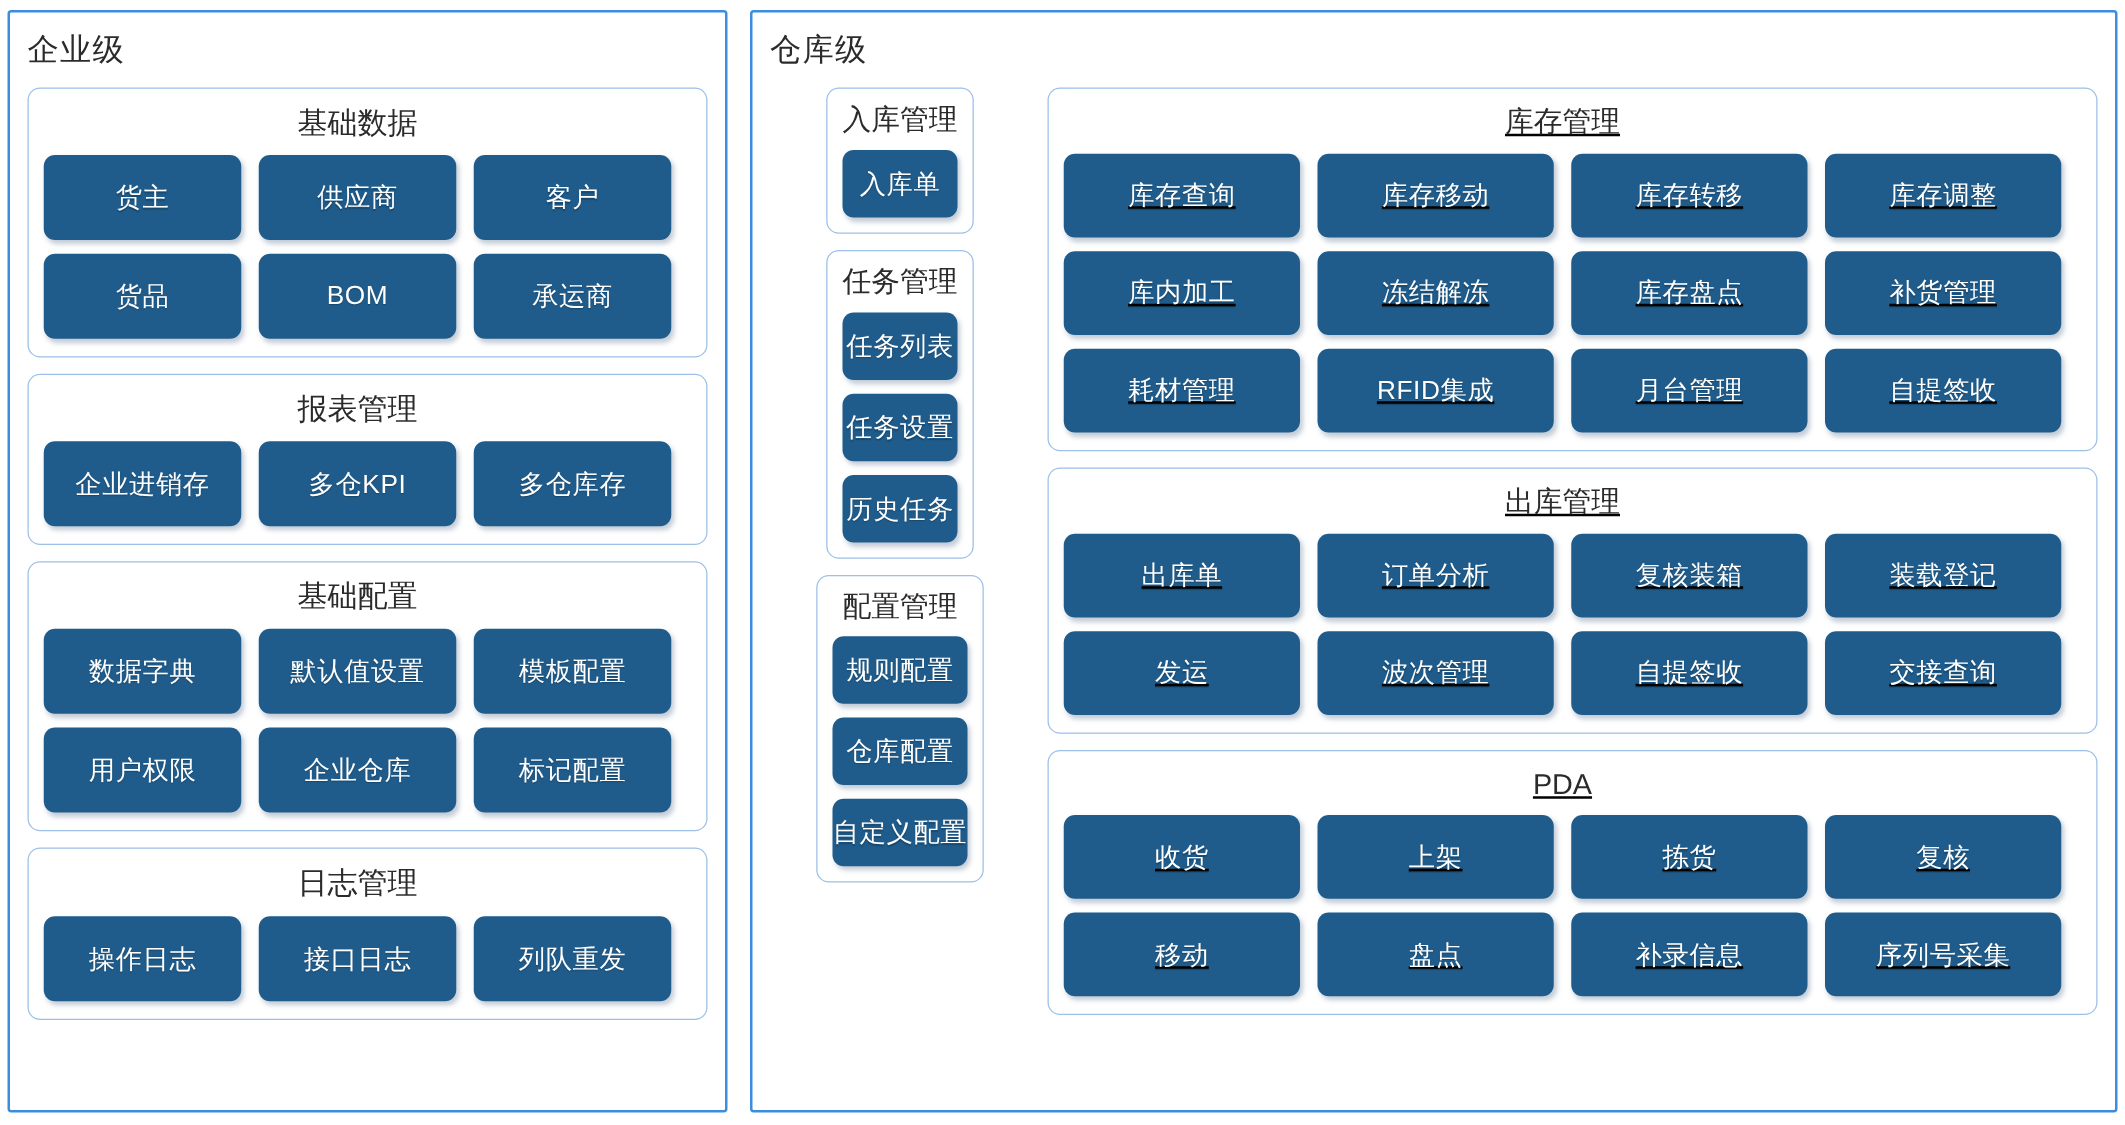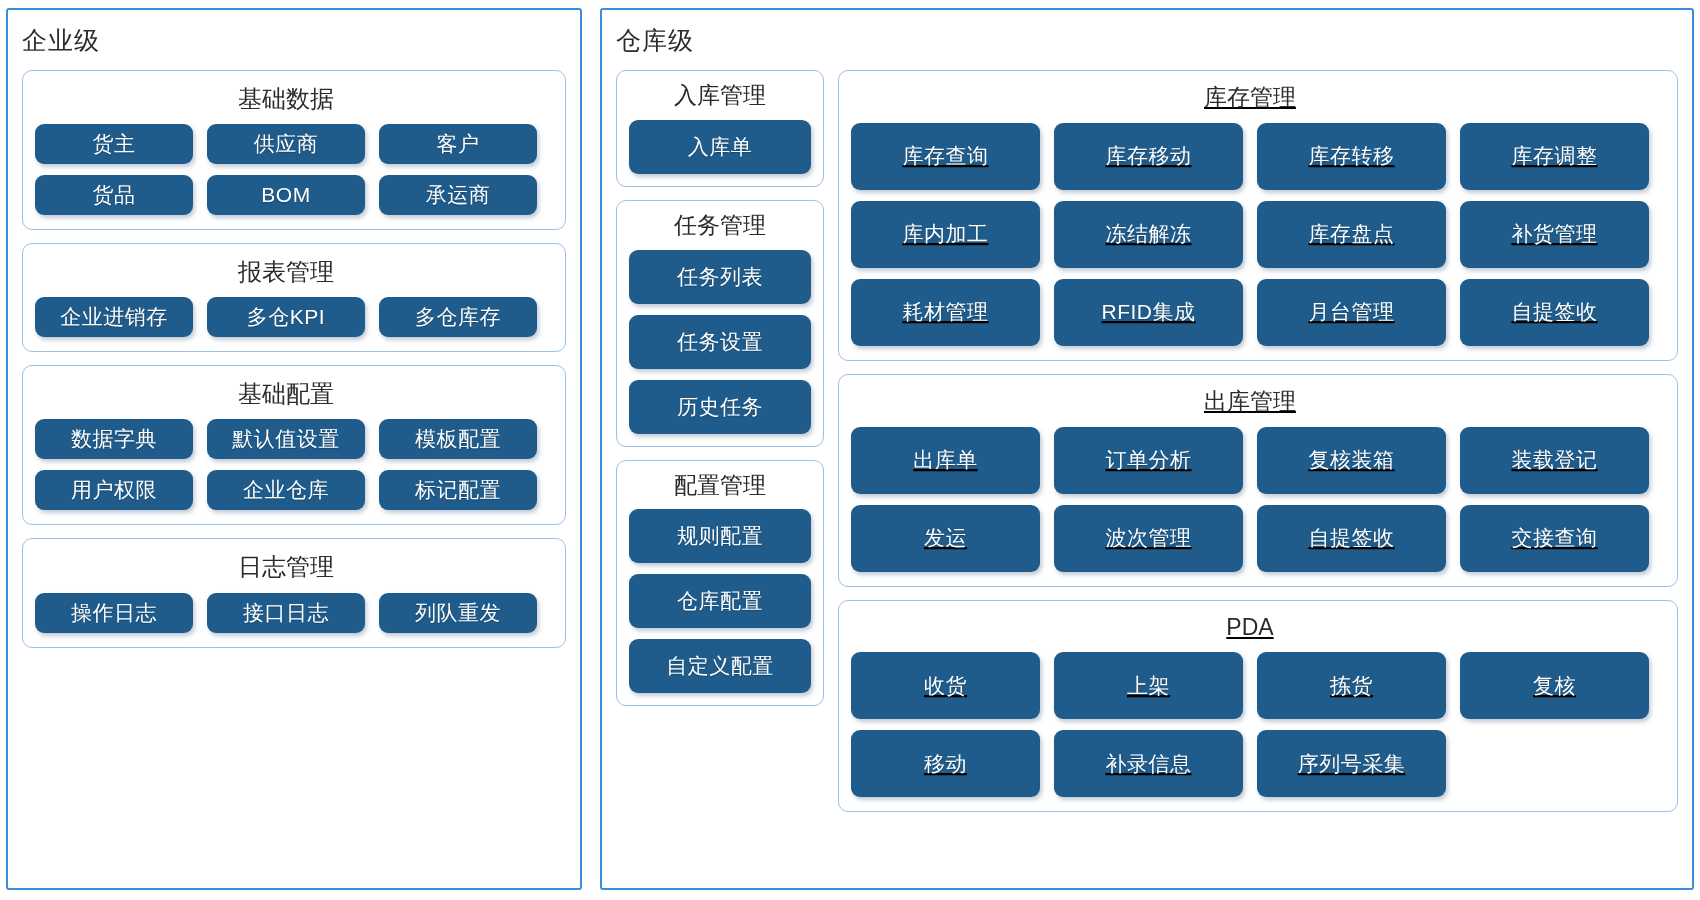--- a/index.html
+++ b/index.html
@@ -80,34 +80,35 @@
     letter-spacing: 0.5px;
     white-space: nowrap;
     box-shadow: 2px 3px 4px rgba(120,140,165,0.45);
     text-shadow: 0 1px 1px rgba(0,0,0,0.25);
     cursor: pointer;
     user-select: none;
   }
 
   
   .enterprise .group-title { font-size: 24px; }
-  .enterprise .tile { font-size: 21px; height: 40px; }
+  .enterprise .tile { font-size: 21px; height: 68px; }
 
   
   .wh-body {
     display: flex;
     gap: 14px;
     flex: 1 1 auto;
   }
   .wh-left {
     width: 208px;
     flex: 0 0 208px;
     display: flex;
     flex-direction: column;
     gap: 13px;
+    align-items: center;
   }
   .wh-right {
     flex: 1 1 auto;
     display: flex;
     flex-direction: column;
     gap: 13px;
     text-decoration: underline;
   }
   .wh-left .group { margin-bottom: 0; padding: 6px 12px 12px 12px; }
   .wh-right .group { margin-bottom: 0; }
@@ -222,20 +223,21 @@
             </div>
           </div>
           <div class="group">
             <div class="group-title">PDA</div>
             <div class="tiles c4">
               <div class="tile">收货</div>
               <div class="tile">上架</div>
               <div class="tile">拣货</div>
               <div class="tile">复核</div>
               <div class="tile">移动</div>
+              <div class="tile">盘点</div>
               <div class="tile">补录信息</div>
               <div class="tile">序列号采集</div>
             </div>
           </div>
         </div>
     </div>
   </section>
 
 </div>
 

